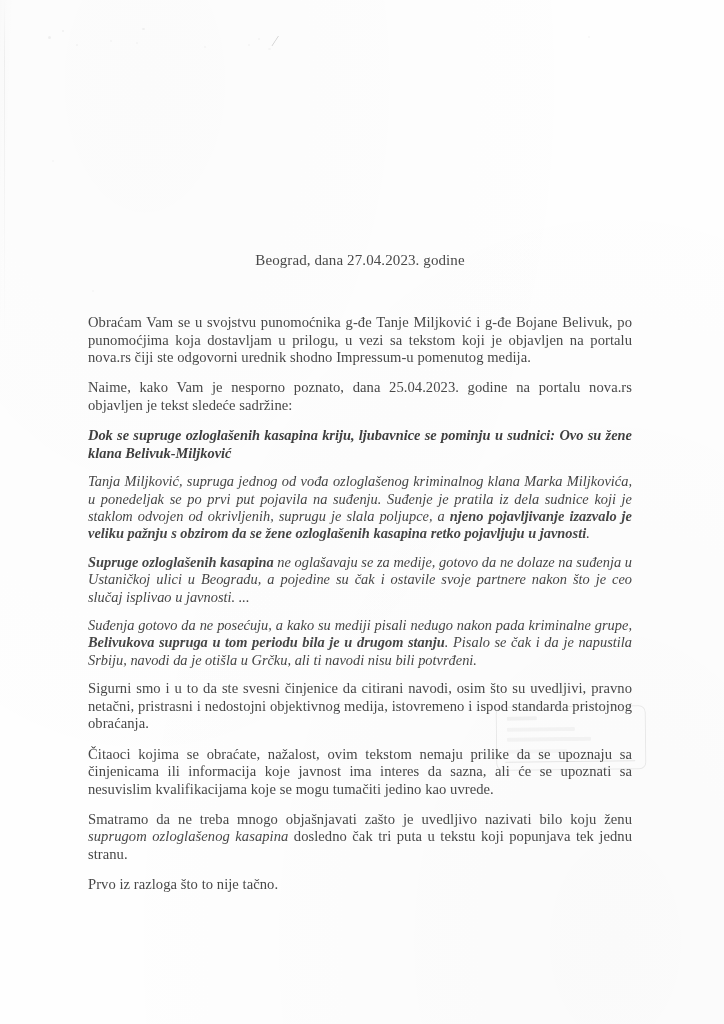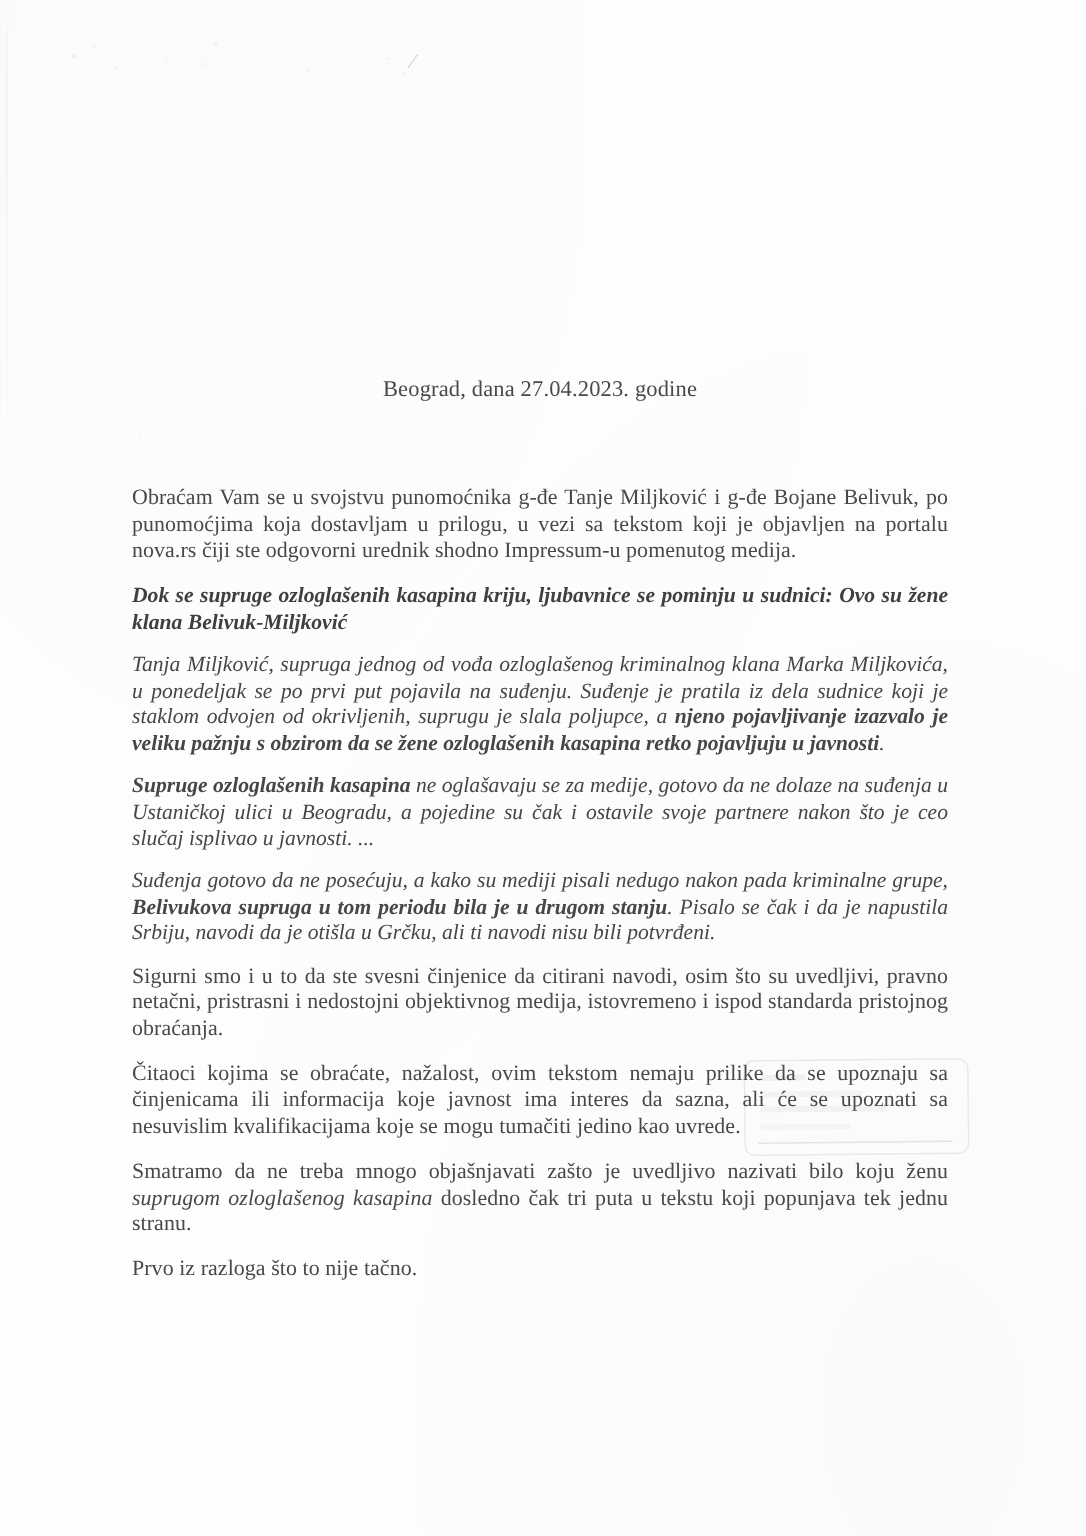--- a/index.html
+++ b/index.html
@@ -70,21 +70,21 @@
     width: 544px;
     text-align: center;
     font-size: 15px;
     letter-spacing: 0.1px;
     color: #494949;
   }
 
   .body-block {
     position: absolute;
     left: 88px;
-    top: 324px;
+    top: 314px;
     width: 544px;
   }
 
   p.para {
     margin: 0 0 12.5px 0;
     font-size: 14.6px;
     line-height: 17.6px;
     text-align: justify;
     text-justify: inter-word;
     color: #484848;
@@ -184,20 +184,21 @@
   </div>
 
   <div class="content">
 
     <div class="date-line">Beograd, dana 27.04.2023. godine</div>
 
     <div class="body-block">
 
       <p class="para">Obraćam Vam se u svojstvu punomoćnika g-đe Tanje Miljković i g-đe Bojane Belivuk, po punomoćjima koja dostavljam u prilogu, u vezi sa tekstom koji je objavljen na portalu nova.rs čiji ste odgovorni urednik shodno Impressum-u pomenutog medija.</p>
 
+      <p class="para">Naime, kako Vam je nesporno poznato, dana 25.04.2023. godine na portalu nova.rs objavljen je tekst sledeće sadržine:</p>
 
       <p class="quote-head">Dok se supruge ozloglašenih kasapina kriju, ljubavnice se pominju u sudnici: Ovo su žene klana Belivuk-Miljković</p>
 
       <p class="quote">
         <span>Tanja Miljković, supruga jednog od vođa ozloglašenog kriminalnog klana Marka Miljkovića, u ponedeljak se po prvi put pojavila na suđenju. Suđenje je pratila iz dela sudnice koji je staklom odvojen od okrivljenih, suprugu je slala poljupce, a </span><span class="bi">njeno pojavljivanje izazvalo je veliku pažnju s obzirom da se žene ozloglašenih kasapina retko pojavljuju u javnosti</span><span>.</span>
       </p>
 
       <p class="quote">
         <span class="bi">Supruge ozloglašenih kasapina</span><span> ne oglašavaju se za medije, gotovo da ne dolaze na suđenja u Ustaničkoj ulici u Beogradu, a pojedine su čak i ostavile svoje partnere nakon što je ceo slučaj isplivao u javnosti. ...</span>
       </p>

